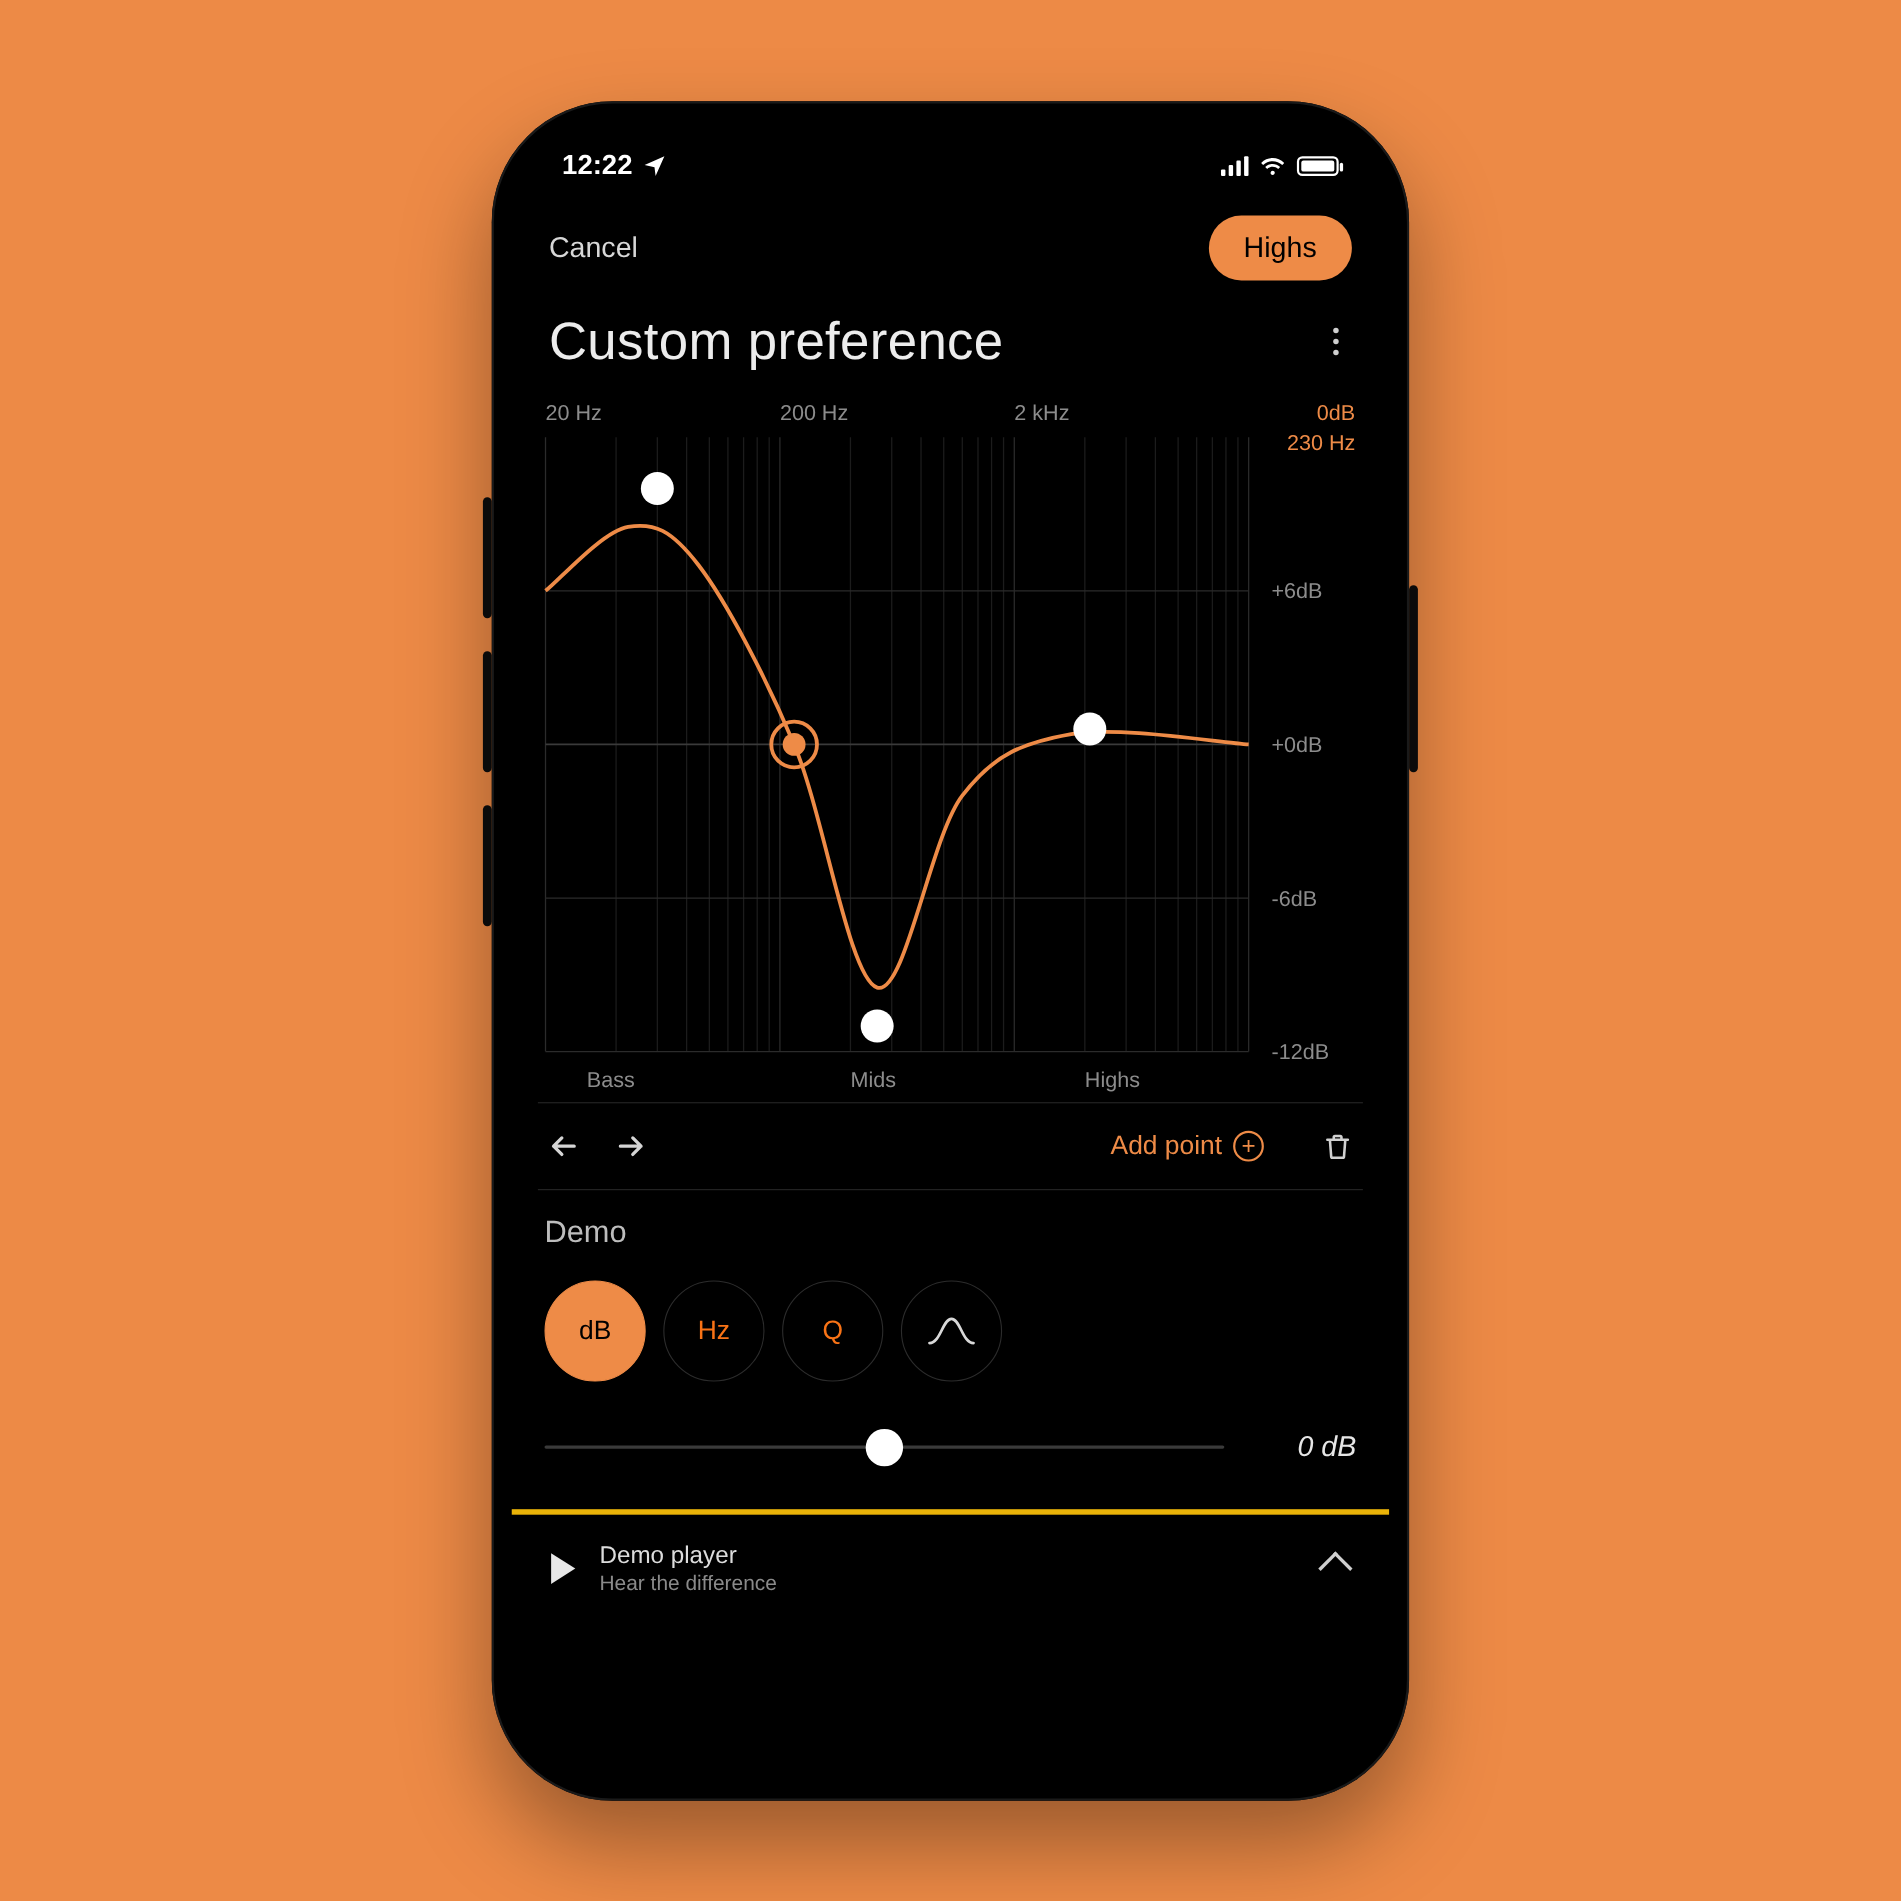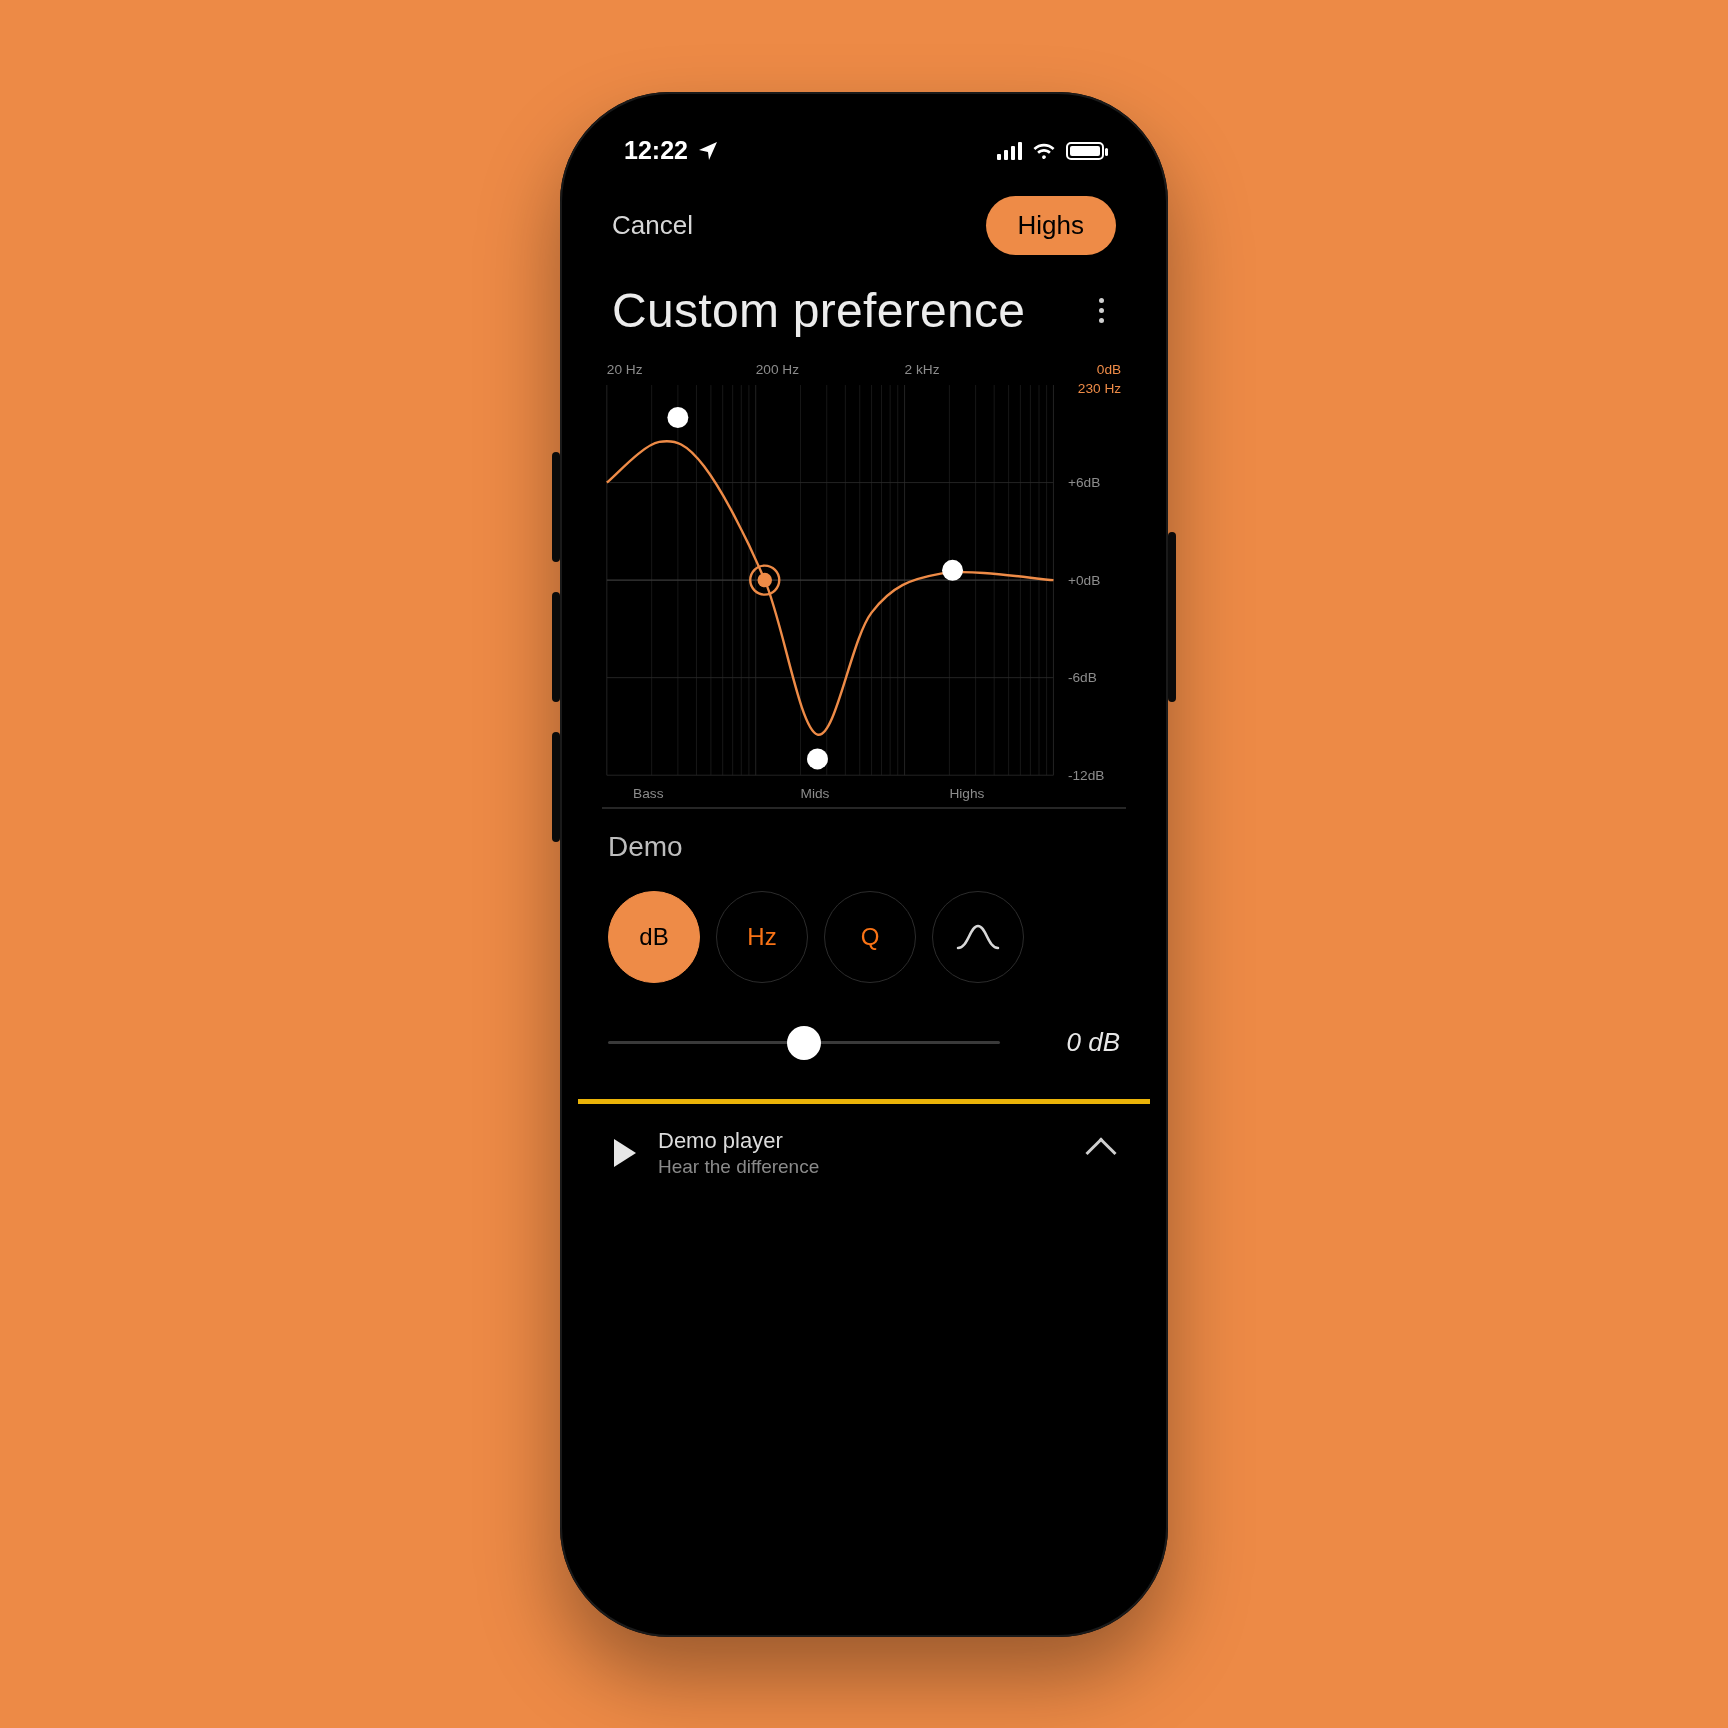--- a/index.html
+++ b/index.html
@@ -8,21 +8,21 @@
     background: #ed8a46;
     display: flex;
     align-items: center;
     justify-content: center;
     font-family: -apple-system, "Helvetica Neue", Arial, sans-serif;
     -webkit-font-smoothing: antialiased;
   }
 
   
   .phone {
-    width: 608px;
+    width: 834px;
     height: 1545px;
     background: #000;
     border-radius: 110px;
     padding: 18px;
     box-shadow:
       0 40px 80px rgba(0,0,0,.35),
       inset 0 0 0 2px #1a1a1a;
     position: relative;
   }
   .phone::before, .phone::after { content:""; position:absolute; background:#0a0a0a; border-radius:6px; }
@@ -264,20 +264,42 @@
           <circle cx="94.10839170489766" cy="76.33333333333333" r="13" class="node"></circle>
           <circle cx="201.87553451863366" cy="278" r="18" class="node-active-outer"></circle>
           <circle cx="201.87553451863366" cy="278" r="9" class="node-active-inner"></circle>
           <circle cx="267.29841159194433" cy="499.83333333333337" r="13" class="node"></circle>
           <circle cx="434.8364964275304" cy="265.9" r="13" class="node"></circle>
         </svg>
     </div>
 
     <div class="divider"></div>
 
+    <div class="toolbar">
+      <div class="tb-icon">
+        <svg viewBox="0 0 24 24" width="30" height="30">
+            <path d="M20 12H5m0 0 6-6M5 12l6 6" stroke="#d5d5d5" stroke-width="2.4" fill="none" stroke-linecap="round" stroke-linejoin="round"></path>
+          </svg>
+      </div>
+      <div class="tb-icon">
+        <svg viewBox="0 0 24 24" width="30" height="30">
+            <path d="M4 12h15m0 0-6-6m6 6-6 6" stroke="#d5d5d5" stroke-width="2.4" fill="none" stroke-linecap="round" stroke-linejoin="round"></path>
+          </svg>
+      </div>
+      <div class="tb-spacer"></div>
+      <div class="add-point">
+        <span>Add point</span>
+        <span class="plus-circ">+</span>
+      </div>
+      <div class="tb-icon trash" style="margin-left:22px">
+        <svg viewBox="0 0 24 24" width="28" height="28">
+            <path d="M4 7h16M9 7V5a1 1 0 0 1 1-1h4a1 1 0 0 1 1 1v2m-9 0 1 13a1 1 0 0 0 1 1h8a1 1 0 0 0 1-1l1-13" stroke="#d0d0d0" stroke-width="2" fill="none" stroke-linecap="round" stroke-linejoin="round"></path>
+          </svg>
+      </div>
+    </div>
 
     <div class="divider"></div>
 
     <div class="gain-section">
       <div class="gain-title">Demo</div>
       <div class="param-row" id="param-row">
           <button class="param-btn active">
             <span>dB</span>
           </button>
           <button class="param-btn">

